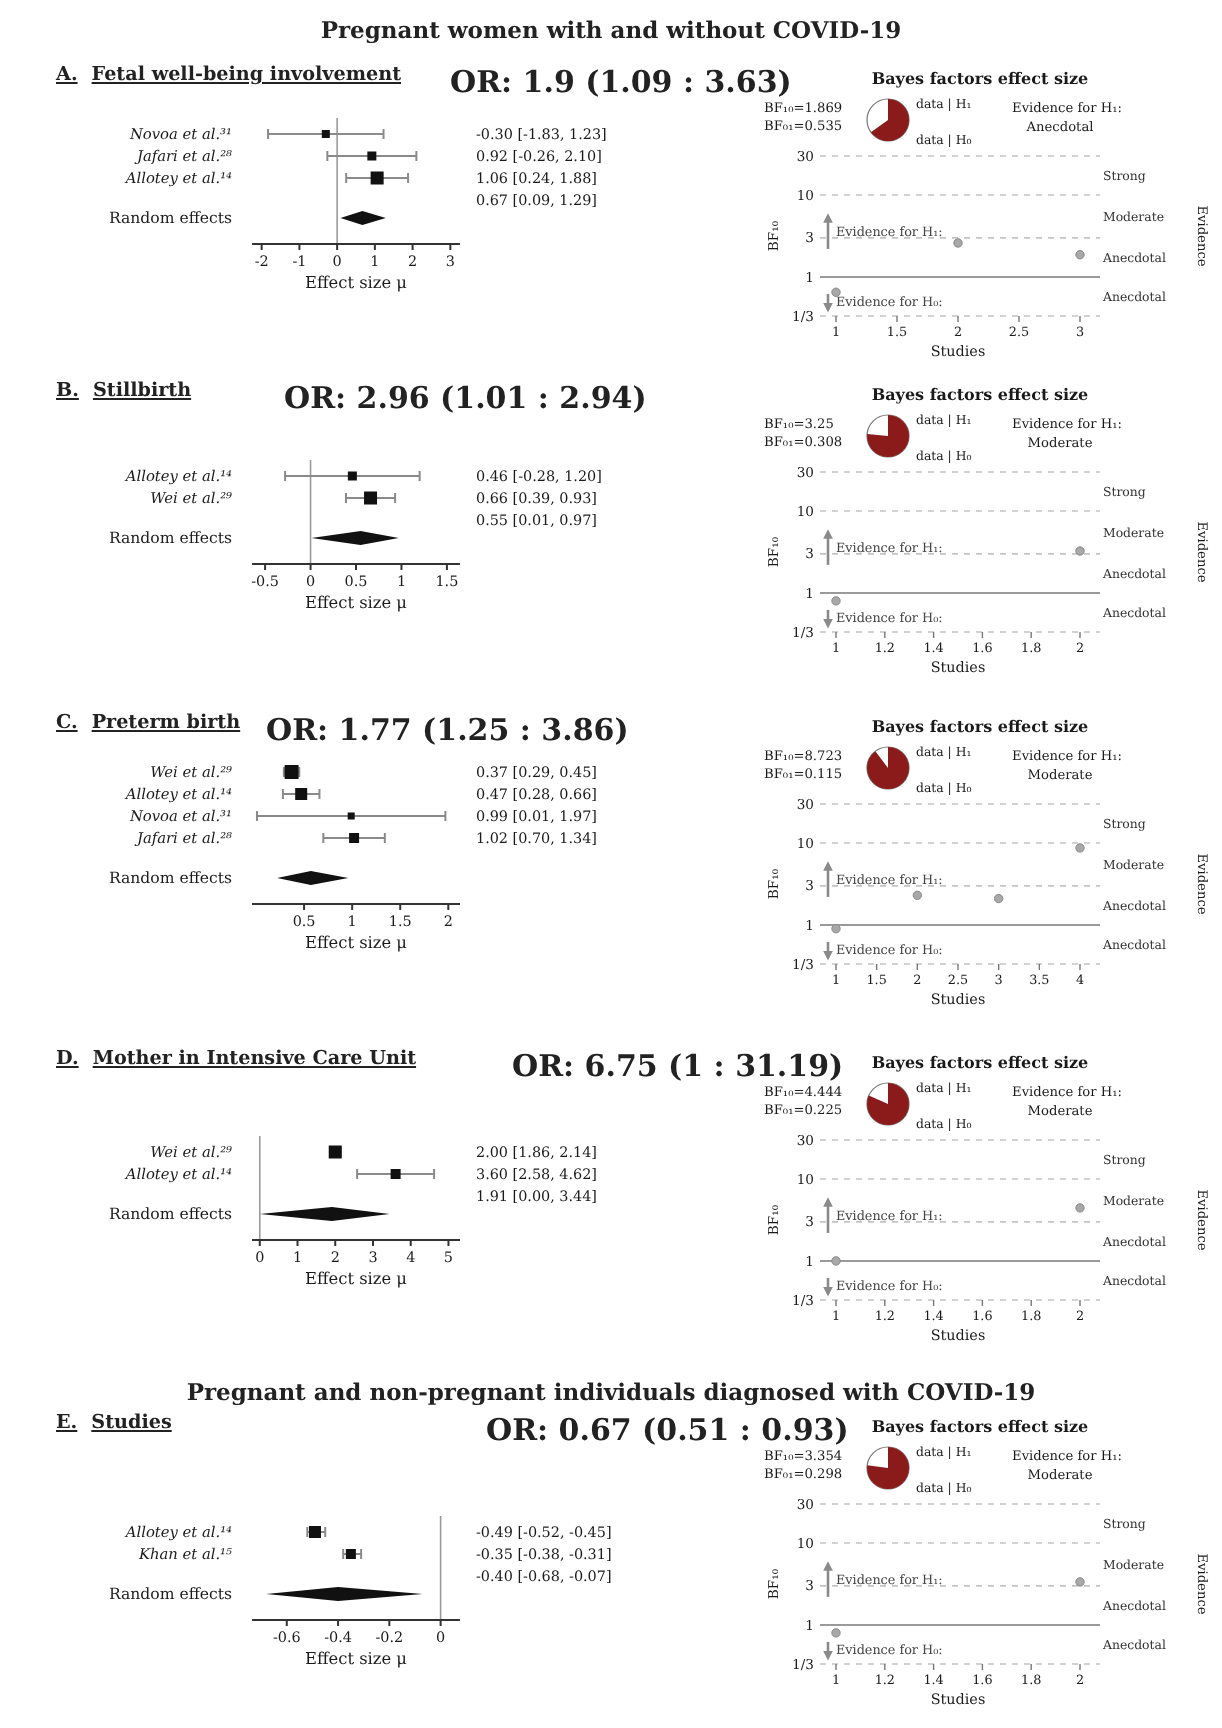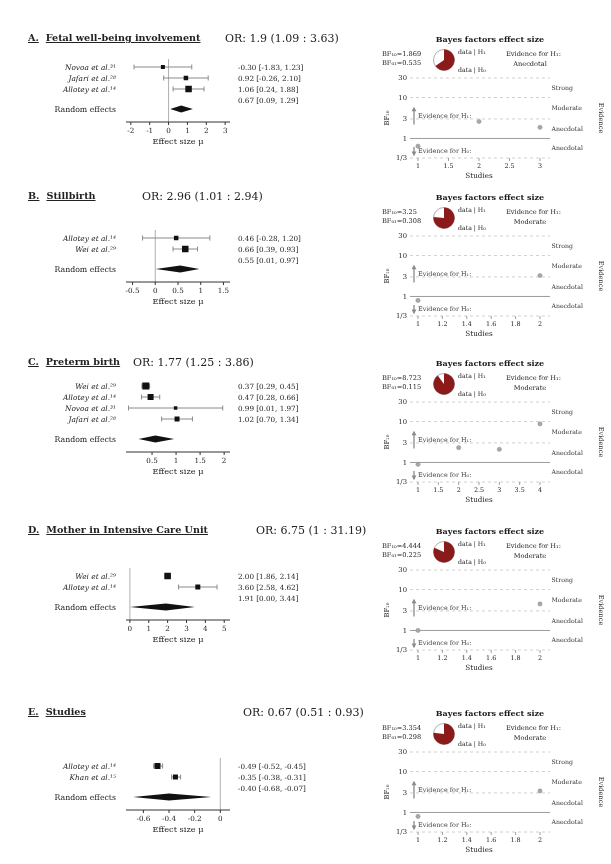--- a/index.html
+++ b/index.html
@@ -3,29 +3,30 @@
 <meta charset="utf-8">
 <style>
   *{margin:0;padding:0;box-sizing:border-box;}
   html,body{background:#ffffff;}
   body{width:611px;height:864px;font-family:"DejaVu Serif","Liberation Serif",serif;color:#111;}
   #fig{position:relative;width:611px;height:864px;background:#fff;overflow:hidden;}
   .main-title{position:absolute;left:0;width:611px;text-align:center;font-weight:bold;font-size:11.5px;color:#222;}
   .panel{position:absolute;left:0;width:611px;}
   .panel-head{position:absolute;top:0;left:28px;font-size:9.6px;font-weight:bold;color:#222;white-space:nowrap;text-decoration:underline;}
   .phead-label{margin-right:7px;}
-  .or{position:absolute;top:0;font-size:11px;font-weight:normal;color:#222;white-space:nowrap;}
+  .or{position:absolute;top:0;font-size:15px;font-weight:bold;color:#222;white-space:nowrap;}
   .forest{position:absolute;left:16px;text-decoration:underline;}
   .bayes{position:absolute;left:380px;top:0;}
   svg text{font-family:"DejaVu Serif","Liberation Serif",serif;}
 </style>
 </head>
 <body>
 
 <div id="fig">
+  <div class="main-title" style="top:8px">Pregnant women with and without COVID-19</div>
 
   <section class="panel" style="top:32px;height:158px">
     <div class="panel-head">
       <span class="phead-label">A.</span><span>Fetal well-being involvement</span>
     </div>
     <span class="or" style="left:225px">OR: 1.9 (1.09 : 3.63)</span>
     <div class="forest" style="top:16px"><svg width="330" height="110" viewBox="0 0 330 110">
           <line x1="152.56603773584905" y1="11" x2="152.56603773584905" y2="74" stroke="#9a9a9a" stroke-width="0.8"></line>
           <g>
             <text x="100" y="21.5" font-size="7.4" fill="#1a1a1a" text-anchor="end" font-style="italic">Novoa et al.³¹</text>
@@ -484,20 +485,21 @@
             <polygon points="31.6,119.55859078225282 36.4,119.55859078225282 34,124.25859078225282" fill="#8a8a8a"></polygon>
             <text x="38" y="120.79142652131942" font-size="6.4" fill="#444" text-anchor="start">Evidence for H₀:</text>
           </g>
           <g>
             <circle cx="38" cy="106.46828876497833" r="2.1" fill="#a8a8a8" stroke="#8a8a8a" stroke-width="0.5"></circle>
             <circle cx="160" cy="79.95063613425432" r="2.1" fill="#a8a8a8" stroke="#8a8a8a" stroke-width="0.5"></circle>
           </g>
         </svg></div>
   </section>
 
+  <div class="main-title" style="top:689px">Pregnant and non-pregnant individuals diagnosed with COVID-19</div>
 
   <section class="panel" style="top:706px;height:158px">
     <div class="panel-head">
       <span class="phead-label">E.</span><span>Studies</span>
     </div>
     <span class="or" style="left:243px">OR: 0.67 (0.51 : 0.93)</span>
     <div class="forest" style="top:36px"><svg width="330" height="110" viewBox="0 0 330 110">
           <line x1="204.30769230769232" y1="16" x2="204.30769230769232" y2="68" stroke="#9a9a9a" stroke-width="0.8"></line>
           <g>
             <text x="100" y="26.5" font-size="7.4" fill="#1a1a1a" text-anchor="end" font-style="italic">Allotey et al.¹⁴</text>

